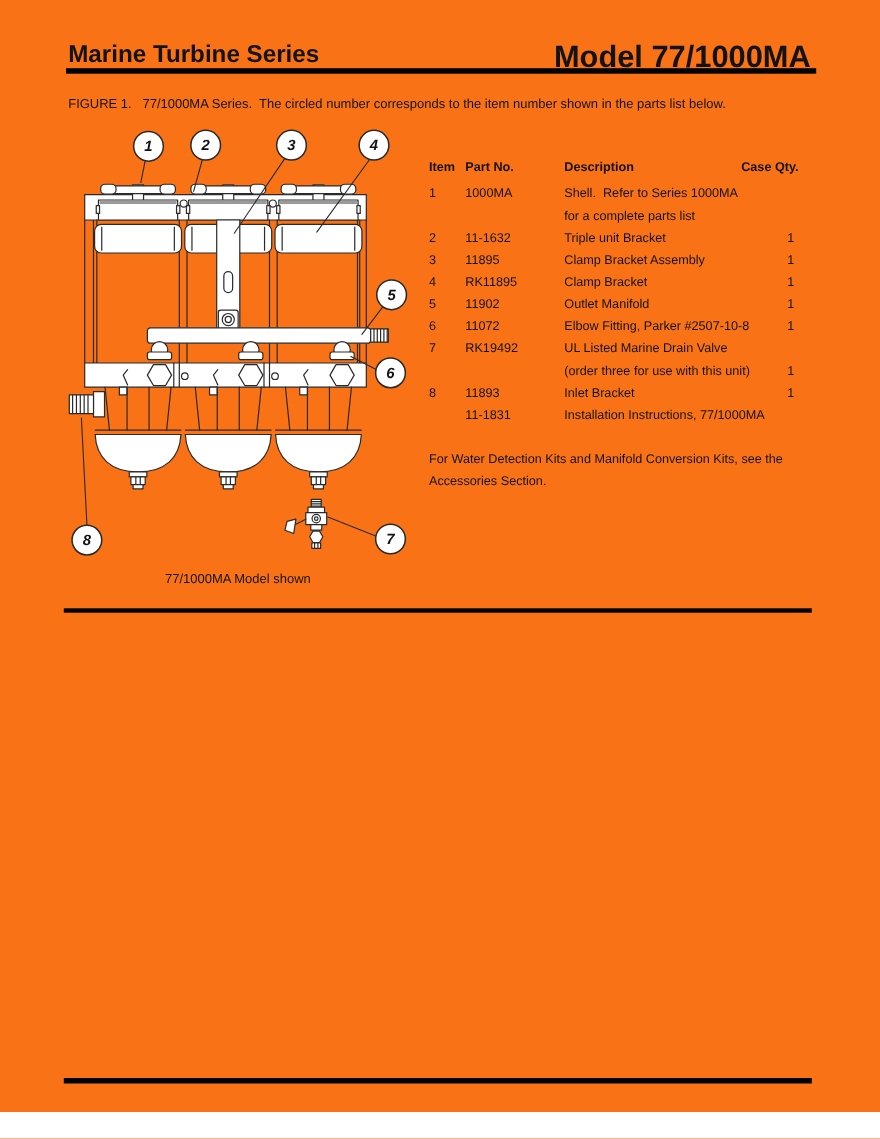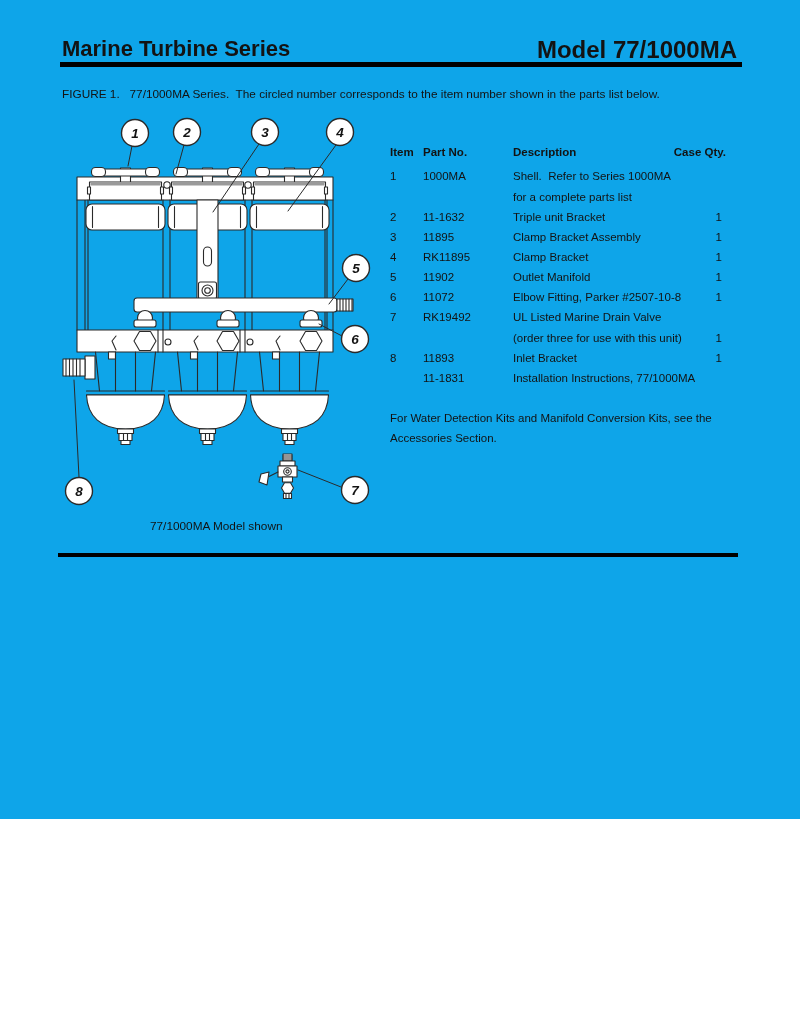--- a/index.html
+++ b/index.html
@@ -1,21 +1,21 @@
 <!DOCTYPE html>
 <html><head>
 <meta charset="utf-8">
 <style>
   html,body{margin:0;padding:0;background:#fff;}
   .page{
-    position:relative;width:800px;height:819px;background:#0ea5e9;
+    position:relative;width:800px;height:1011px;background:#f97316;
     font-family:"Liberation Sans",sans-serif;color:#131313;overflow:hidden;
   }
   .hdr-left{position:absolute;left:62px;top:36px;font-size:22px;font-weight:bold;white-space:pre;}
-  .hdr-right{position:absolute;right:63px;top:36px;font-size:24px;font-weight:bold;white-space:pre;}
+  .hdr-right{position:absolute;right:63px;top:36px;font-size:28px;font-weight:bold;white-space:pre;}
   .rule{position:absolute;background:#000;}
   .rule-top{left:60px;top:62px;width:682px;height:5px;}
   .rule-mid{left:58px;top:553px;width:680px;height:4px;}
   .rule-bottom{left:58px;top:980px;width:680px;height:5px;}
   .fig-caption{position:absolute;left:62px;top:87px;font-size:11.8px;white-space:pre;}
   .model-note{position:absolute;left:118px;top:519px;font-size:11.8px;white-space:pre;margin-left:32px;}
   .figure-svg{position:absolute;left:55px;top:108px;}
   .ptable{position:absolute;left:390px;top:146px;width:336px;font-size:11.5px;}
   .trow{position:absolute;left:0;width:336px;height:17px;}
   .trow span{white-space:pre;}

